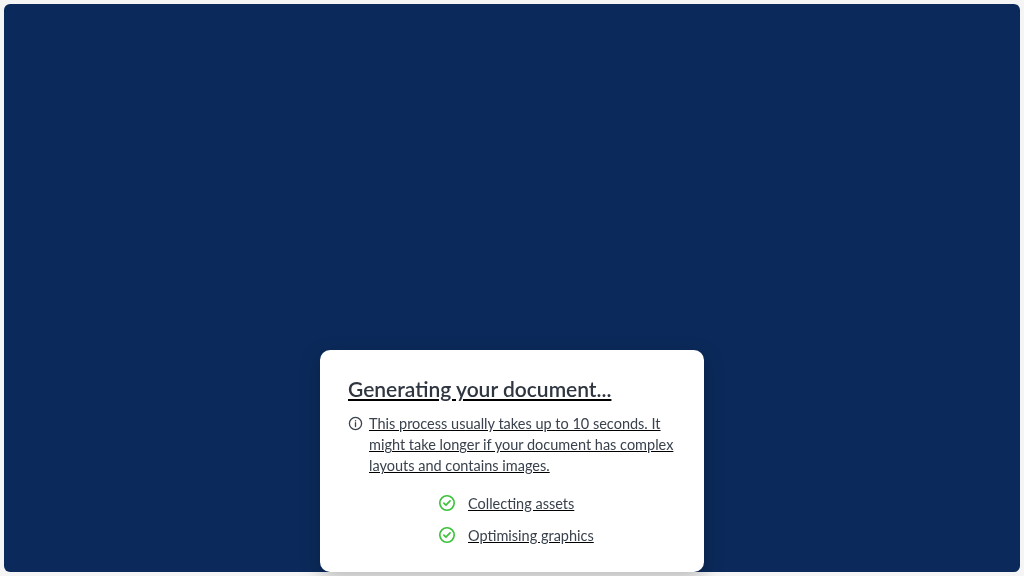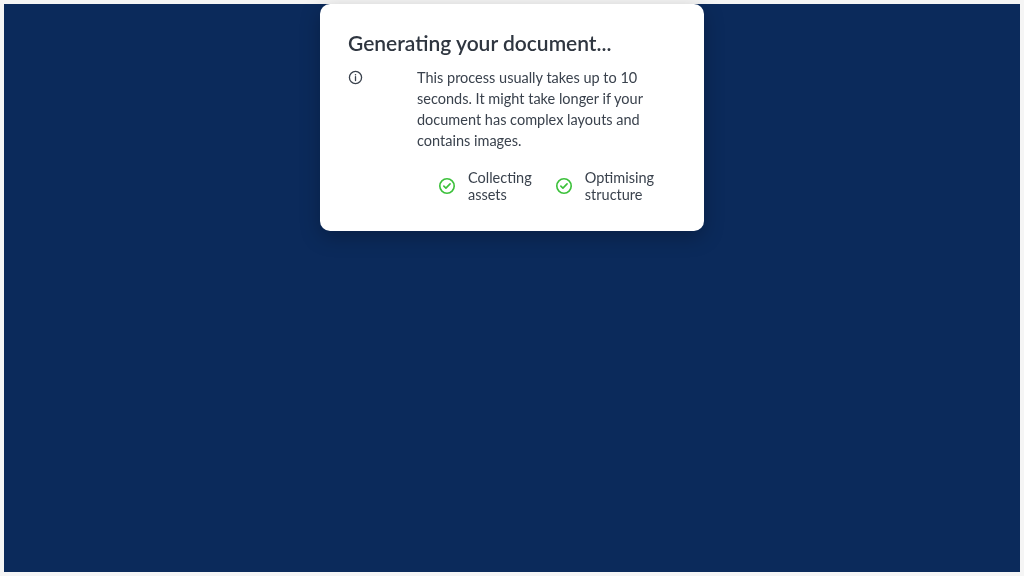--- a/index.html
+++ b/index.html
@@ -11,24 +11,25 @@
       font-family: -apple-system, BlinkMacSystemFont, "Segoe UI", "Lato", "Helvetica Neue", sans-serif;
       width: 1024px;
       height: 576px;
       background: #f5f5f5;
       padding: 4px;
     }
     .backdrop {
       width: 100%;
       height: 100%;
       background: #0b2a5b;
-      border-radius: 0;
+      border-radius: 6px;
       display: flex;
-      align-items: flex-start;
+      align-items: flex-end;
       justify-content: center;
+      text-decoration: underline;
     }
     .dialog {
       background: #ffffff;
       border-radius: 10px;
       width: 384px;
       padding: 26px 28px 28px 28px;
       box-shadow: 0 6px 20px rgba(0,0,0,0.25);
     }
     .dialog-title {
       font-size: 21px;
@@ -53,25 +54,24 @@
       flex-shrink: 0;
       margin-top: 3px;
       margin-right: 6px;
     }
     .info-icon svg {
       width: 15px;
       height: 15px;
     }
     .info-text {
       flex: 1;
-      margin-left: 48px;
     }
     .steps {
       display: flex;
-      flex-direction: row;
+      flex-direction: column;
       gap: 14px;
       padding-left: 90px;
     }
     .step {
       display: flex;
       align-items: center;
       gap: 12px;
       color: #3a424d;
       font-size: 14.5px;
     }
@@ -130,19 +130,19 @@
       </div>
 
 
       <div class="step">
         <span class="step-icon">
           <svg viewBox="0 0 20 20" fill="none" stroke="#3cc13b" stroke-width="1.8">
             <circle cx="10" cy="10" r="8"></circle>
             <path d="M6.5 10.2 L8.8 12.4 L13.4 7.6" stroke-linecap="round" stroke-linejoin="round"></path>
           </svg>
         </span>
-        <span>Optimising structure</span>
+        <span>Optimising graphics</span>
       </div>
 
 
     </div>
   </div>
 </div>
 
 </body></html>

